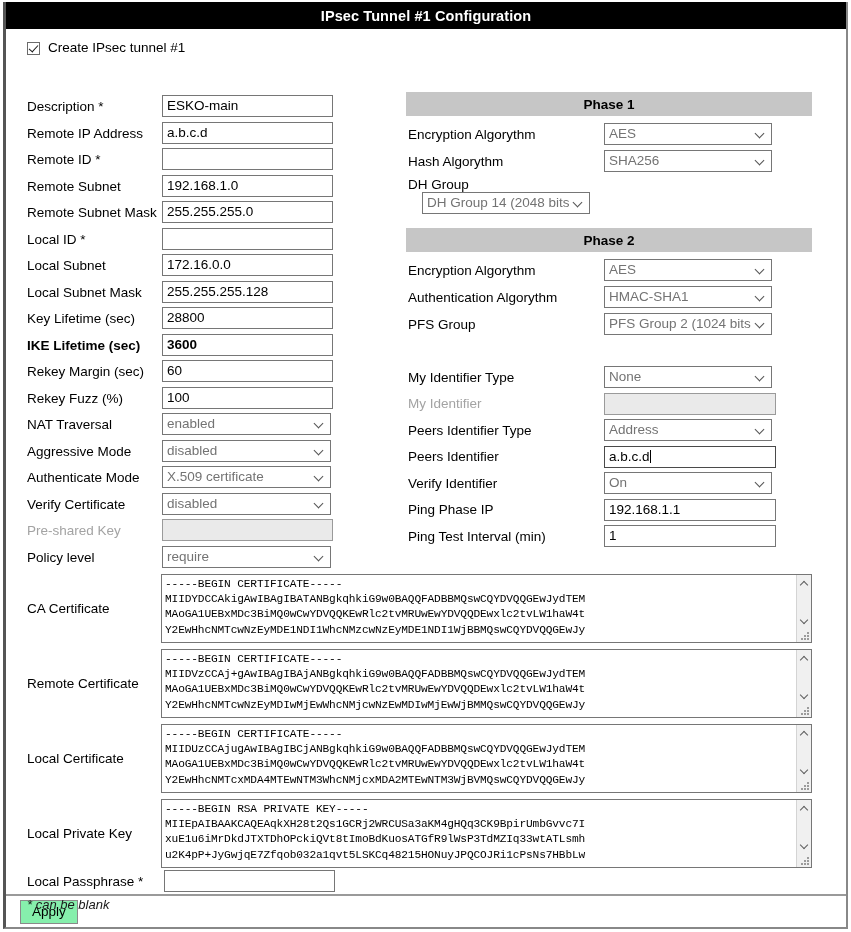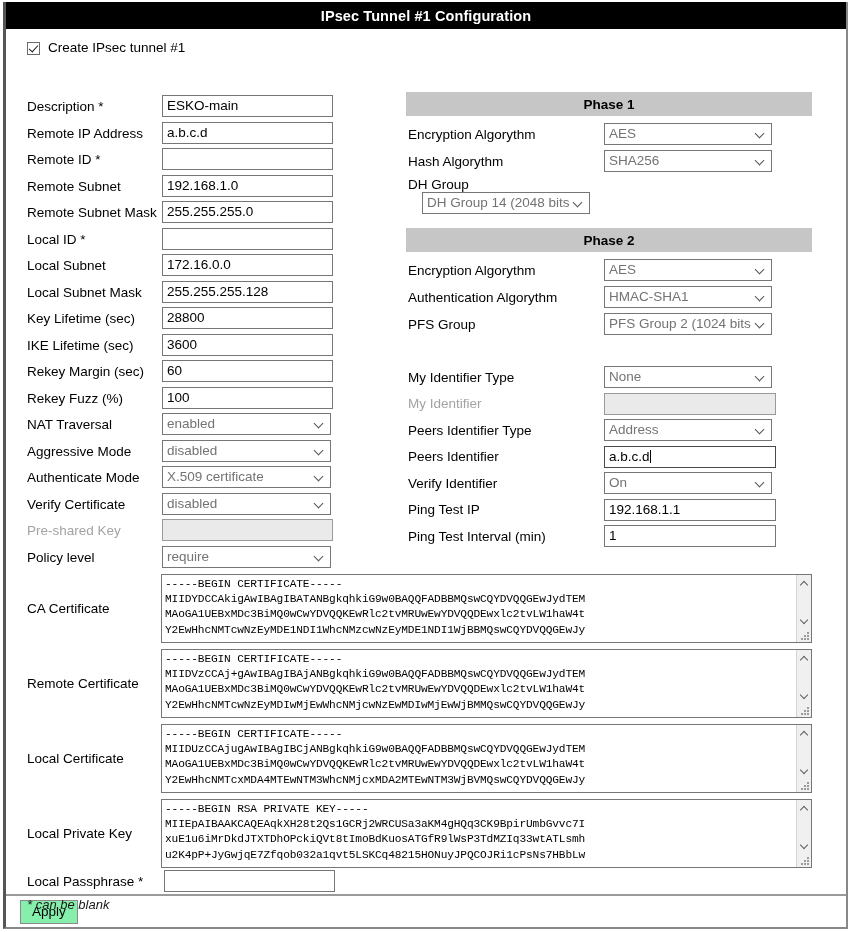--- a/index.html
+++ b/index.html
@@ -322,21 +322,21 @@
             <span class="field" style="width: 171px;">172.16.0.0</span>
           </div>
           <div class="row" style="left: 21px; top: 252px;">
             <span class="lbl" style="width: 135px;">Local Subnet Mask</span>
             <span class="field" style="width: 171px;">255.255.255.128</span>
           </div>
           <div class="row" style="left: 21px; top: 278px;">
             <span class="lbl" style="width: 135px;">Key Lifetime (sec)</span>
             <span class="field" style="width: 171px;">28800</span>
           </div>
-          <div class="row" style="left: 21px; top: 305px;">
+          <div class="row" style="left: 21px; top: 305px; font-weight: bold;">
             <span class="lbl" style="width: 135px;">IKE Lifetime (sec)</span>
             <span class="field" style="width: 171px;">3600</span>
           </div>
           <div class="row" style="left: 21px; top: 331px;">
             <span class="lbl" style="width: 135px;">Rekey Margin (sec)</span>
             <span class="field" style="width: 171px;">60</span>
           </div>
           <div class="row" style="left: 21px; top: 358px;">
             <span class="lbl" style="width: 135px;">Rekey Fuzz (%)</span>
             <span class="field" style="width: 171px;">100</span>
@@ -418,21 +418,21 @@
           </div>
           <div class="row" style="left: 402px; top: 416.5px;">
             <span class="lbl" style="width: 196px;">Peers Identifier</span>
             <span class="field focused" style="width: 172px;">a.b.c.d<span class="caret"></span></span>
           </div>
           <div class="row" style="left: 402px; top: 443px;">
             <span class="lbl" style="width: 196px;">Verify Identifier</span>
             <span class="select" style="width: 168px;"><span class="sel-text">On</span><span class="arrow"></span></span>
           </div>
           <div class="row" style="left: 402px; top: 469.5px;">
-            <span class="lbl" style="width: 196px;">Ping Test IP</span>
+            <span class="lbl" style="width: 196px;">Ping Phase IP</span>
             <span class="field" style="width: 172px;">192.168.1.1</span>
           </div>
           <div class="row" style="left: 402px; top: 496px;">
             <span class="lbl" style="width: 196px;">Ping Test Interval (min)</span>
             <span class="field" style="width: 172px;">1</span>
           </div>
         </div>
 
       <div id="ta-col">
           <div class="lbl" style="position: absolute; left: 21px; top: 572px;">CA Certificate</div>

